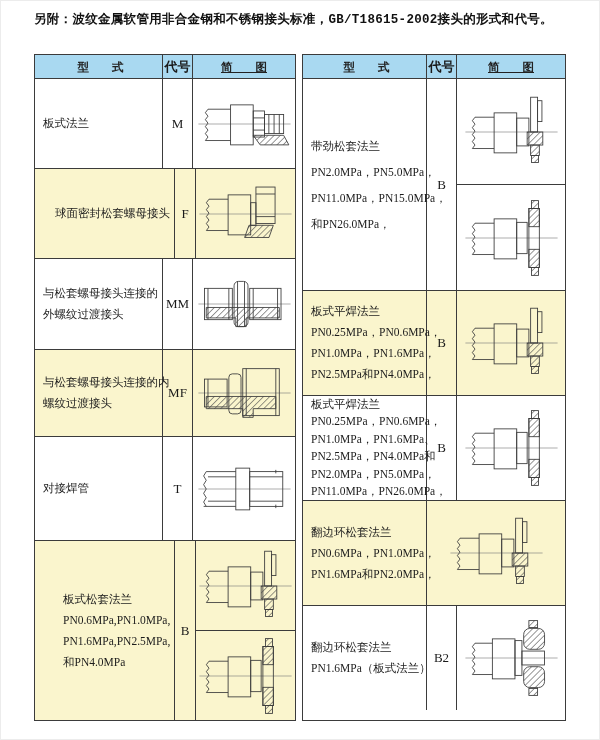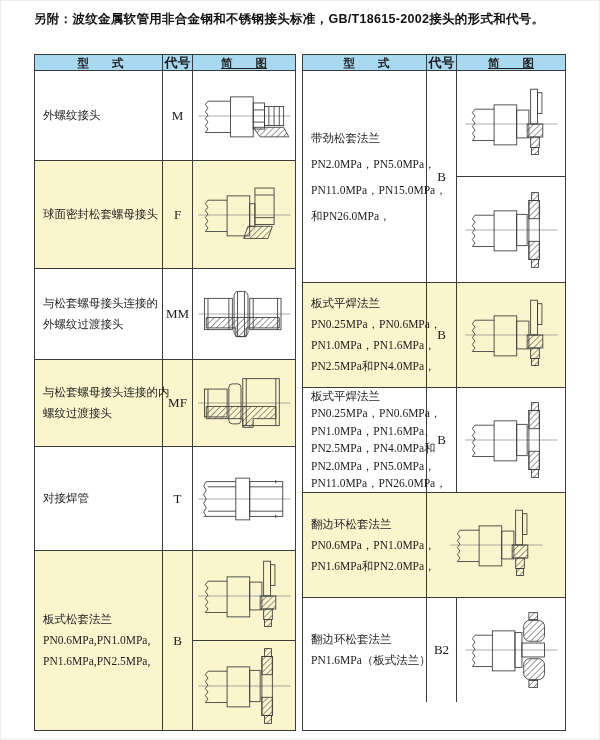--- a/index.html
+++ b/index.html
@@ -13,21 +13,21 @@
   .page{
     position:relative;
     width:600px;height:740px;
     background:#fff;
     box-sizing:border-box;
     border:1px solid #ececec;
   }
   .title{
     position:absolute;
     left:33px;top:10px;
-    font-family:Liberation Sans, sans-serif;
+    font-family:Liberation Mono, monospace;
     font-size:12.5px;
     font-weight:bold;
     color:#111;
     letter-spacing:0.3px;
     white-space:nowrap;
   }
   .tables{
     position:absolute;
     left:33px;top:53px;
     display:flex;
@@ -49,21 +49,21 @@
   .trow.hl{background:var(--hl-bg,#faf5cd);}
   .cell{
     box-sizing:border-box;
     border-right:1.2px solid #3b3b3b;
     display:flex;
     flex-direction:column;
     justify-content:center;
   }
   .cell:last-child{border-right:none;}
   .thead{
-    height:16px;
+    height:24px;
     background:var(--header-bg,#a9d9f1);
   }
   .hcell{
     font-size:11.5px;
     font-weight:bold;
     color:#222;
     align-items:center;
     justify-content:center;
     flex-direction:row;
     line-height:16px;
@@ -99,21 +99,21 @@
   <div class="title">另附：波纹金属软管用非合金钢和不锈钢接头标准，GB/T18615-2002接头的形式和代号。</div>
   <div class="tables">
     <div class="jtable left" id="table-left">
         <div class="trow thead">
           <div class="cell hcell type">型　　式</div>
           <div class="cell hcell code">代号</div>
           <div class="cell hcell diag">简　　图</div>
         </div>
         <div class="trow" style="height: 90px;">
           <div class="cell type">
-            <div class="tline">外螺纹接头</div>
+            <div class="tline">板式法兰</div>
           </div>
           <div class="cell code">M</div>
           <div class="cell diag">
             <div class="subdiag">
               <svg width="99" height="80" viewBox="0 0 112 92">
   <defs>
                   <pattern id="h1" width="5" height="5" patternUnits="userSpaceOnUse" patternTransform="rotate(45)">
     <line x1="0" y1="0" x2="0" y2="5" stroke="#4a4a4a" stroke-width="1.3"></line>
                   </pattern>
                 </defs>
@@ -129,21 +129,21 @@
      <rect x="79" y="35" width="22" height="22"></rect>
                   <line x1="84" y1="35" x2="84" y2="57"></line>
                   <line x1="90" y1="35" x2="90" y2="57"></line>
                   <line x1="96" y1="35" x2="96" y2="57"></line>
      <polygon points="66,59 101,59 107,70 74,70" fill="url(#h1)"></polygon>
                 </g>
               </svg>
             </div>
           </div>
         </div>
-        <div class="trow hl" style="height: 108px;">
+        <div class="trow hl" style="height: 90px; padding-left: 12px;">
           <div class="cell type">
             <div class="tline">球面密封松套螺母接头</div>
           </div>
           <div class="cell code">F</div>
           <div class="cell diag">
             <div class="subdiag">
               <svg width="99" height="80" viewBox="0 0 112 92">
   <defs>
                   <pattern id="h2" width="5" height="5" patternUnits="userSpaceOnUse" patternTransform="rotate(45)">
     <line x1="0" y1="0" x2="0" y2="5" stroke="#4a4a4a" stroke-width="1.3"></line>
@@ -248,25 +248,26 @@
      <rect x="62" y="26" width="38" height="40"></rect>
                   <line x1="62" y1="32" x2="100" y2="32"></line>
                   <line x1="62" y1="60" x2="100" y2="60"></line>
      <line x1="92" y1="24" x2="92" y2="28"></line>
                   <line x1="92" y1="64" x2="92" y2="68"></line>
                 </g>
               </svg>
             </div>
           </div>
         </div>
-        <div class="trow hl" style="height: 179px;">
+        <div class="trow hl" style="height: 179px; padding-left: 20px;">
           <div class="cell type">
             <div class="tline">板式松套法兰</div>
             <div class="tline">PN0.6MPa,PN1.0MPa,</div>
             <div class="tline">PN1.6MPa,PN2.5MPa,</div>
+            <div class="tline">和PN4.0MPa</div>
           </div>
           <div class="cell code">B</div>
           <div class="cell diag">
             <div class="subdiag">
               <svg width="99" height="80" viewBox="0 0 112 92">
   <defs>
                   <pattern id="h6" width="5" height="5" patternUnits="userSpaceOnUse" patternTransform="rotate(45)">
     <line x1="0" y1="0" x2="0" y2="5" stroke="#4a4a4a" stroke-width="1.3"></line>
                   </pattern>
                 </defs>

